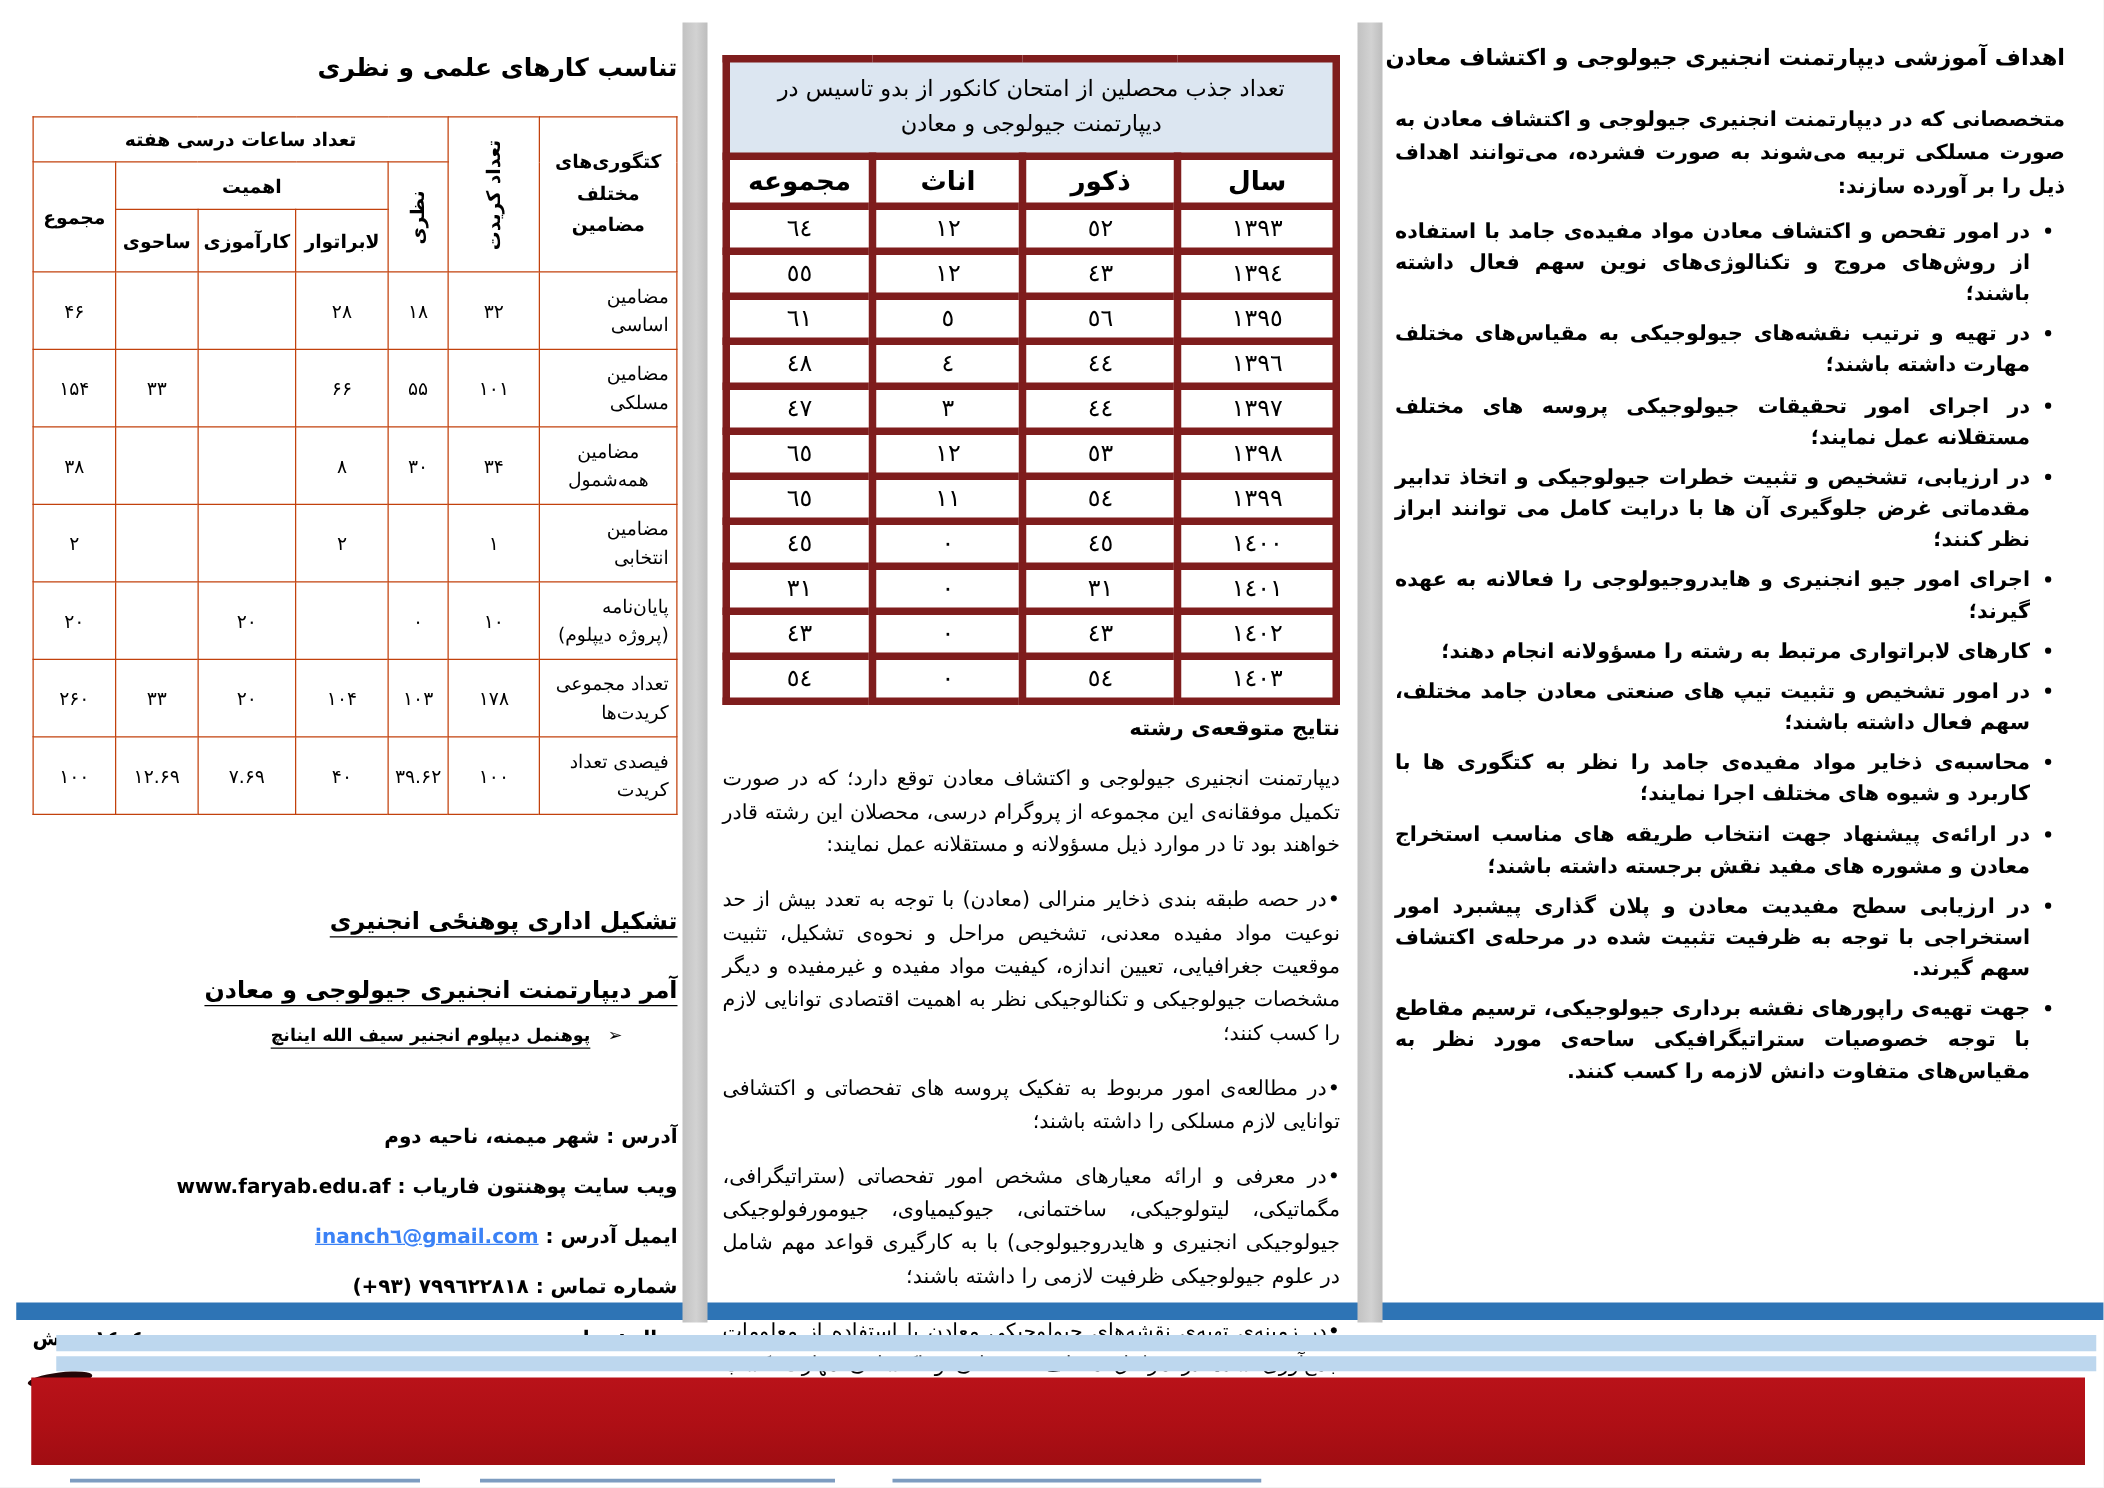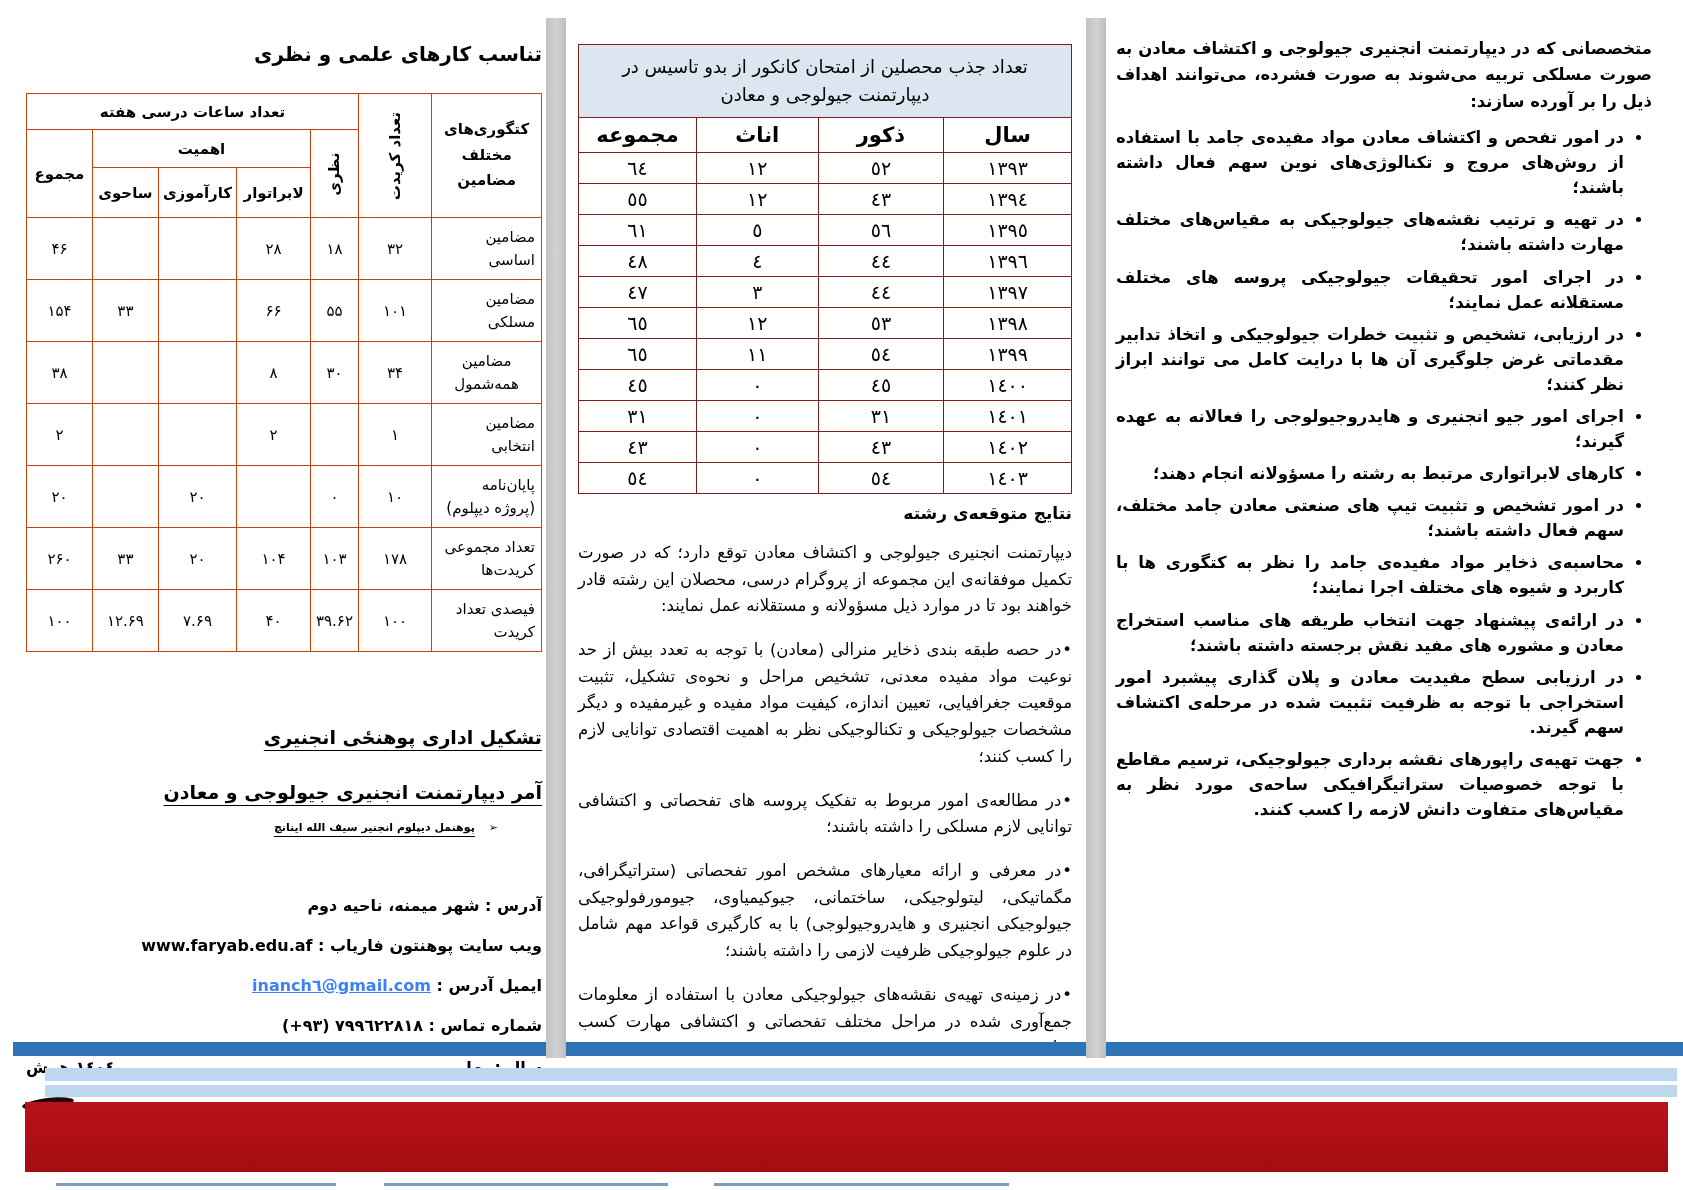--- a/index.html
+++ b/index.html
@@ -35,21 +35,21 @@
   .col-right ul { list-style: disc; padding-right: 28px; }
   .col-right li {
     font-size: 16.5px; font-weight: bold; text-align: justify; line-height: 1.52;
     margin-bottom: 7px;
   }
 
   
   .col-middle { left: 578px; top: 44px; width: 494px; }
   table { border-collapse: collapse; direction: rtl; }
   .adm-table { width: 494px; }
-  .adm-table td, .adm-table th { border: 1px solid #7f1d1d; text-align: center; }
+  .adm-table td, .adm-table th { border: 6px solid #7f1d1d; text-align: center; }
   .adm-title {
     background: #dce6f1; font-size: 18px; line-height: 1.55;
     padding: 8px 14px; font-weight: normal;
   }
   .adm-head th { font-size: 21px; font-weight: bold; padding: 5px 4px; }
   .adm-table td.num { font-size: 19px; padding: 4px 17px; height: 31px; }
   .outcomes-heading {
     margin-top: 9px; font-size: 17px; font-weight: bold; text-align: right;
   }
   .m-intro, .m-bullet {
@@ -72,21 +72,21 @@
     white-space: nowrap; font-weight: bold;
   }
   .h-row1 { height: 36px; } .h-row2 { height: 38px; } .h-row3 { height: 50px; }
   .lc-h2 {
     font-size: 19px; font-weight: bold; text-align: right; white-space: nowrap;
     text-decoration: underline; text-underline-offset: 6px;
   }
   .admin-heading { margin-top: 74px; }
   .dept-heading  { margin-top: 33px; }
   .head-name {
-    margin: 18px 44px 0 0; font-size: 11px; font-weight: bold; text-align: right;
+    margin: 18px 44px 0 0; font-size: 14px; font-weight: bold; text-align: right;
   }
   .head-name .arrow { display: inline-block; margin-left: 14px; text-decoration: none; }
   .head-name .uname { text-decoration: underline; text-underline-offset: 5px; }
   .contact p { font-size: 16px; font-weight: bold; text-align: right; }
   .c-address { margin-top: 62px; }
   .c-line { margin-top: 21px; }
   .latin { direction: ltr; unicode-bidi: embed; display: inline-block; margin-left: 4px; }
   a.email-link { color: #3b82f6; text-decoration: underline; cursor: pointer; }
   .year-line { display: flex; align-items: baseline; margin-top: 23px; font-size: 16px; font-weight: bold; }
   .year-line .year-dots { flex: 1; overflow: hidden; white-space: nowrap; margin: 0 4px; }
@@ -110,20 +110,21 @@
 </style>
 </head>
 <body>
 
 <div class="page">
 
   <div class="fold-bar fold-bar-left"></div>
   <div class="fold-bar fold-bar-right"></div>
 
   <section class="col col-right">
+    <h1>اهداف آموزشی دیپارتمنت انجنیری جیولوجی و اکتشاف معادن</h1>
     <p class="intro">متخصصانی که در دیپارتمنت انجنیری جیولوجی و اکتشاف معادن به صورت مسلکی تربیه می‌شوند به صورت فشرده، می‌توانند اهداف ذیل را بر آورده سازند:</p>
     <ul>
       <li>در امور تفحص و اکتشاف معادن مواد مفیده‌ی جامد با استفاده از روش‌های مروج و تکنالوژی‌های نوین سهم فعال داشته باشند؛</li>
       <li>در تهیه و ترتیب نقشه‌های جیولوجیکی به مقیاس‌های مختلف مهارت داشته باشند؛</li>
       <li>در اجرای امور تحقیقات جیولوجیکی پروسه های مختلف مستقلانه عمل نمایند؛</li>
       <li>در ارزیابی، تشخیص و تثبیت خطرات جیولوجیکی و اتخاذ تدابیر مقدماتی غرض جلوگیری آن ها با درایت کامل می توانند ابراز نظر کنند؛</li>
       <li>اجرای امور جیو انجنیری و هایدروجیولوجی را فعالانه به عهده گیرند؛</li>
       <li>کارهای لابراتواری مرتبط به رشته را مسؤولانه انجام دهند؛</li>
       <li>در امور تشخیص و تثبیت تیپ های صنعتی معادن جامد مختلف، سهم فعال داشته باشند؛</li>
       <li>محاسبه‌ی ذخایر مواد مفیده‌ی جامد را نظر به کتگوری ها با کاربرد و شیوه های مختلف اجرا نمایند؛</li>

